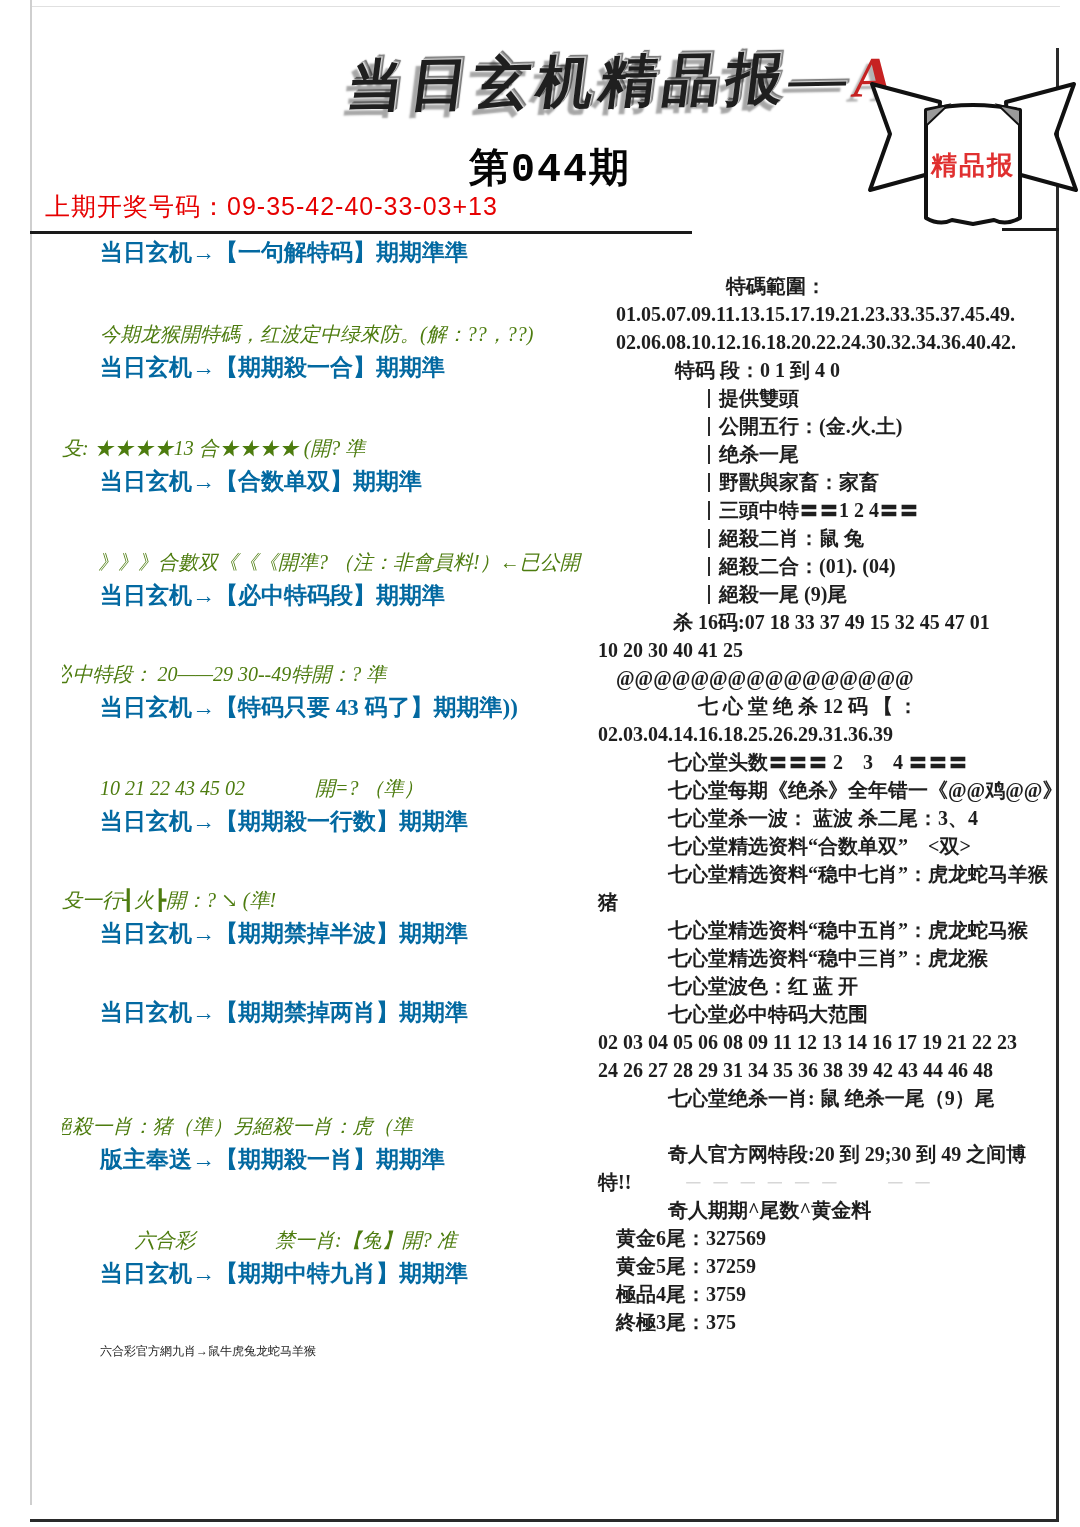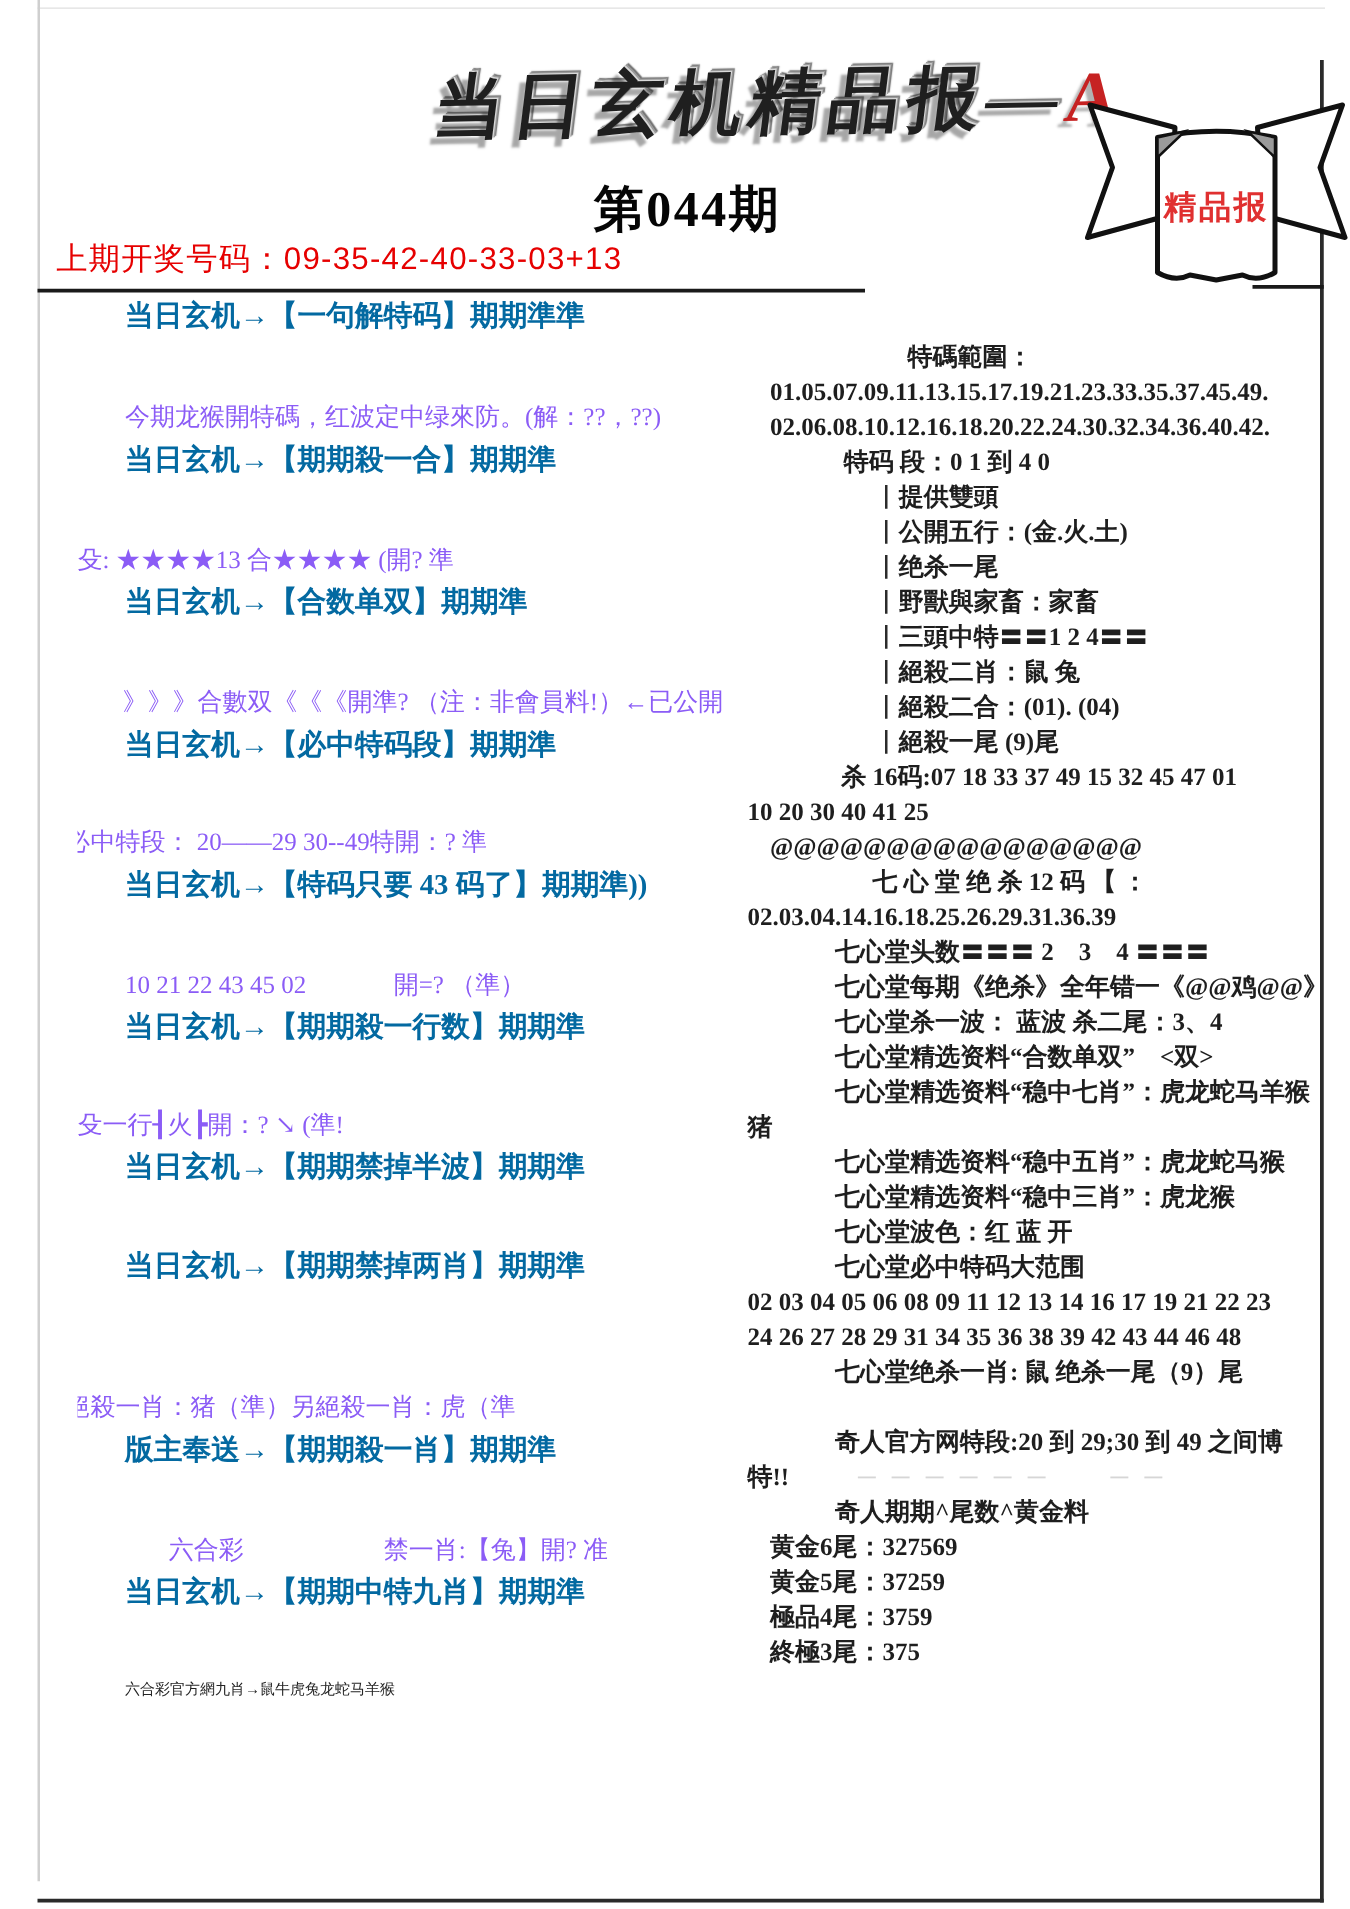--- a/index.html
+++ b/index.html
@@ -16,39 +16,39 @@
   .rule.right{left:1002px;top:228px;width:57px;height:3px;}
 
   
   .title{position:absolute;left:348px;top:42px;width:745px;
          font-family:"Liberation Serif","DejaVu Serif",serif;
          font-size:57px;font-weight:bold;letter-spacing:6px;white-space:nowrap;
          transform:skewX(-8deg) rotate(-1deg);color:#1f1f1f;
          text-shadow:-5px 6px 2px rgba(0,0,0,0.35), 1px -1px 0 #d8d8d8, 2px -2px 0 #9a9a9a, 3px -3px 1px #6f6f6f;}
   .title .sfx{color:#c62222;text-shadow:-4px 5px 2px rgba(0,0,0,0.3);}
   .issue{position:absolute;left:420px;top:140px;width:260px;text-align:center;
-         font-family:Liberation Serif, serif;
+         font-family:Liberation Mono, monospace;
          font-size:40px;font-weight:bold;color:#050505;letter-spacing:2px;}
   .lastdraw{position:absolute;left:45px;top:190px;
             font-family:"Liberation Sans","DejaVu Sans",sans-serif;
             font-size:25px;font-weight:normal;color:#e60000;letter-spacing:1px;white-space:nowrap;}
 
   
   .ribbon{position:absolute;left:866px;top:74px;width:214px;height:154px;z-index:3;}
   .ribbon svg{display:block;}
 
   
   .ls{position:absolute;left:62px;width:575px;font-size:20px;line-height:33px;white-space:nowrap;}
-  .ls .b{color:#8b5cf6;}
+  .ls .b{color:#4d7c0f;font-style:italic;}
   .ls .ft{font-weight:bold;font-size:23px;color:#0369a1;padding-left:38px;}
   .ls.s2 .b,.ls.s6 .b{padding-left:38px;}
   .ls.s4 .b{padding-left:36px;}
   .ls.s10 .b{padding-left:73px;}
   .ls.s6 .b2{margin-left:70px;}
-  .ls.s10 .b2{margin-left:112px;}
+  .ls.s10 .b2{margin-left:80px;}
   .halfchar{display:inline-block;width:0.52em;overflow:hidden;white-space:nowrap;vertical-align:bottom;}
   .halfchar span{display:inline-block;margin-left:-0.5em;}
   .s1{top:236px}.s2{top:318px}.s3{top:432px}.s4{top:546px}.s5{top:658px}
   .s6{top:772px}.s7{top:884px}.s8{top:996px}.s9{top:1110px}.s10{top:1224px}
   .bottomline{position:absolute;left:100px;top:1343px;font-size:12px;color:#242424;white-space:nowrap;}
 
   
   .rcol{position:absolute;left:598px;top:272px;width:462px;font-size:20px;}
   .rl{line-height:28px;height:28px;white-space:nowrap;color:#1e1e1e;font-weight:bold;}
   .i0{padding-left:0}.i18{padding-left:18px}.i70{padding-left:70px}.i75{padding-left:75px}

